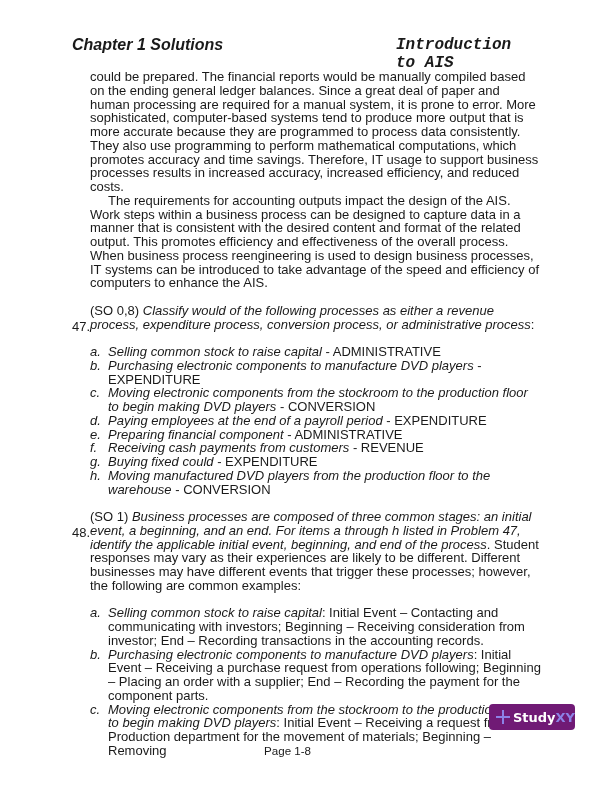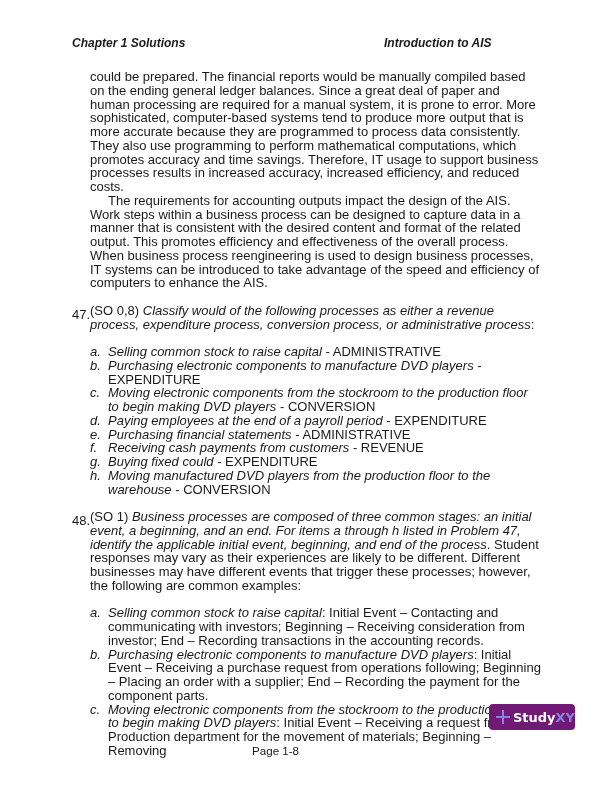--- a/index.html
+++ b/index.html
@@ -1,35 +1,35 @@
 <!DOCTYPE html>
 <html><head>
   <meta charset="utf-8">
   <style>
     html, body { margin: 0; padding: 0; }
     body {
       width: 612px; height: 792px; background: #ffffff; position: relative; overflow: hidden;
       font-family: "Liberation Sans", sans-serif; color: #1a1a1a;
     }
     .header { position: absolute; top: 36px; left: 72px; width: 440px; height: 16px;
-      font-weight: bold; font-style: italic; font-size: 12px; }
+      font-weight: bold; font-style: italic; font-size: 16px; }
     .header .left { position: absolute; left: 0; top: 0; }
-    .header .right { position: absolute; left: 312px; top: 0; }
+    .header .right { position: absolute; left: 324px; top: 0; font-family: Liberation Mono, monospace; }
     .content { position: absolute; top: 70px; left: 72px; width: 470px;
       font-size: 13px; line-height: 13.75px; }
     .content p { margin: 0; }
     .para { padding-left: 18px; }
     .indent { text-indent: 18px; }
     .problem { position: relative; padding-left: 18px; margin-top: 13.75px !important; }
-    .problem .num { position: absolute; left: 0; top: 4px; }
+    .problem .num { position: absolute; left: 0; top: 16px; }
     .sublist { margin: 13.75px 0 0 0; padding: 0; list-style: none; }
     .sublist li { position: relative; padding-left: 36px; }
     .sublist li .letter { position: absolute; left: 18px; font-style: italic; }
     .it { font-style: italic; }
-    .footer-page { position: absolute; top: 744px; left: 252px; font-size: 11.6px; text-align: right; }
+    .footer-page { position: absolute; top: 744px; left: 264px; font-size: 11.6px; text-align: right; }
     .badge { position: absolute; left: 489px; top: 704px; width: 86px; height: 26px;
       background: #701a75; border-radius: 4px; display: flex; align-items: center; }
     .badge .plus { position: relative; width: 14px; height: 14px; margin-left: 7px; }
     .badge .plus::before, .badge .plus::after { content: ""; position: absolute; background: #8c82e6; }
     .badge .plus::before { left: 6px; top: 0; width: 2px; height: 14px; }
     .badge .plus::after { left: 0; top: 6px; width: 14px; height: 2px; }
     .badge .brand { margin-left: 6px; font-weight: bold; font-size: 13px; font-family: "DejaVu Sans", sans-serif; }
     .badge .brand .w { color: #ffffff; }
     .badge .brand .p { color: #8c82e6; }
   </style>
@@ -46,21 +46,21 @@
   <p class="para indent">The requirements for accounting outputs impact the design of the AIS. Work steps within a business process can be designed to capture data in a manner that is consistent with the desired content and format of the related output.  This promotes efficiency and effectiveness of the overall process.  When business process reengineering is used to design business processes, IT systems can be introduced to take advantage of the speed and efficiency of computers to enhance the AIS.</p>
 
   <p class="problem">
     <span class="num">47.</span><span>(SO 0,8) </span><span class="it">Classify would of the following processes as either a revenue process, expenditure process, conversion process, or administrative process</span><span>:</span>
   </p>
   <ul class="sublist">
     <li><span class="letter">a.</span><span class="it">Selling common stock to raise capital</span><span> - ADMINISTRATIVE</span></li>
     <li><span class="letter">b.</span><span class="it">Purchasing electronic components to manufacture DVD players</span><span> - EXPENDITURE</span></li>
     <li><span class="letter">c.</span><span class="it">Moving electronic components from the stockroom to the production floor to begin making DVD players</span><span> - CONVERSION</span></li>
     <li><span class="letter">d.</span><span class="it">Paying employees at the end of a payroll period</span><span> - EXPENDITURE</span></li>
-    <li><span class="letter">e.</span><span class="it">Purchasing financial statements</span><span> - ADMINISTRATIVE</span></li>
+    <li><span class="letter">e.</span><span class="it">Preparing financial component</span><span> - ADMINISTRATIVE</span></li>
     <li><span class="letter">f.</span><span class="it">Receiving cash payments from customers</span><span> - REVENUE</span></li>
     <li><span class="letter">g.</span><span class="it">Buying fixed could</span><span> - EXPENDITURE</span></li>
     <li><span class="letter">h.</span><span class="it">Moving manufactured DVD players from the production floor to the warehouse</span><span> - CONVERSION</span></li>
   </ul>
 
   <p class="problem">
     <span class="num">48.</span><span>(SO 1) </span><span class="it">Business processes are composed of three common stages: an initial event, a beginning, and an end.  For items a through h listed in Problem 47, identify the applicable initial event, beginning, and end of the process</span><span>. Student responses may vary as their experiences are likely to be different.  Different businesses may have different events that trigger these processes; however, the following are common examples:</span>
   </p>
   <ul class="sublist">
     <li><span class="letter">a.</span><span class="it">Selling common stock to raise capital</span><span>: Initial Event – Contacting and communicating with investors; Beginning – Receiving consideration from investor; End – Recording transactions in the accounting records.</span></li>

